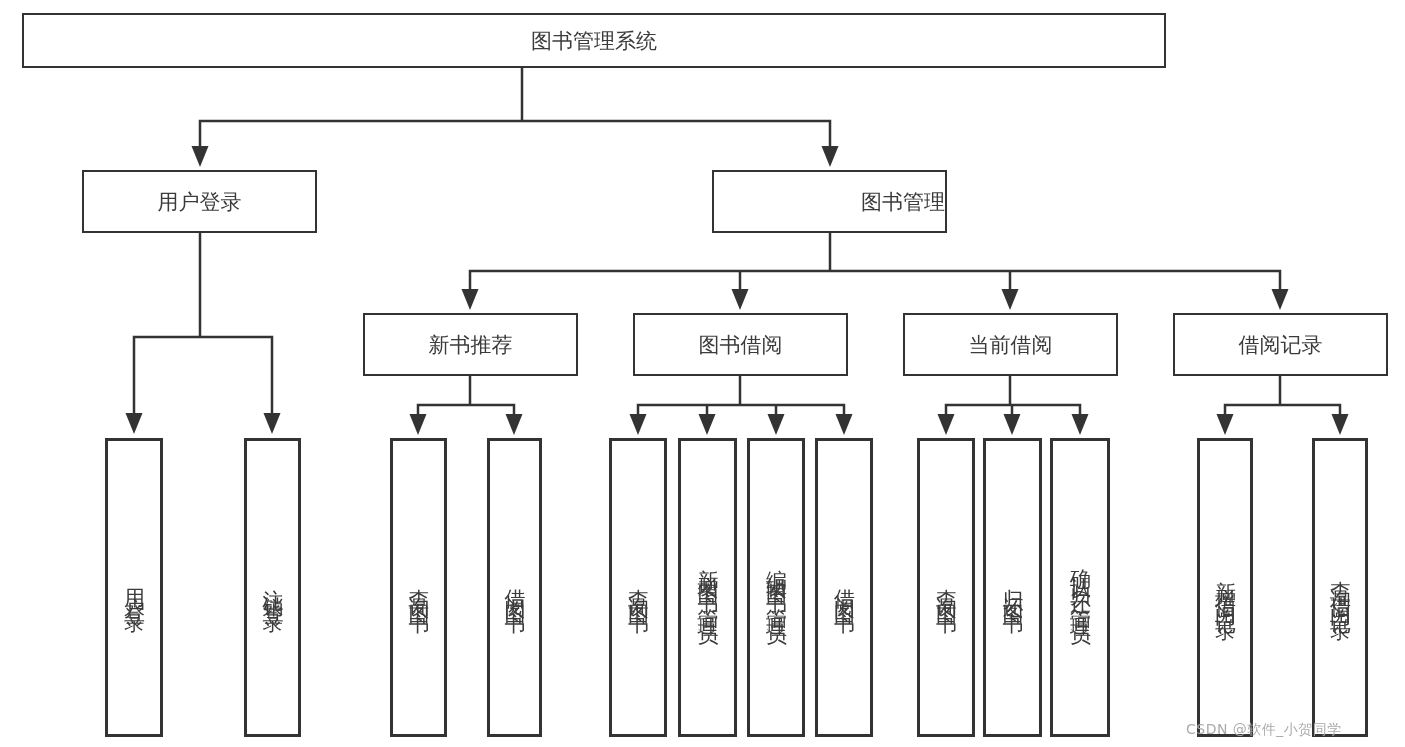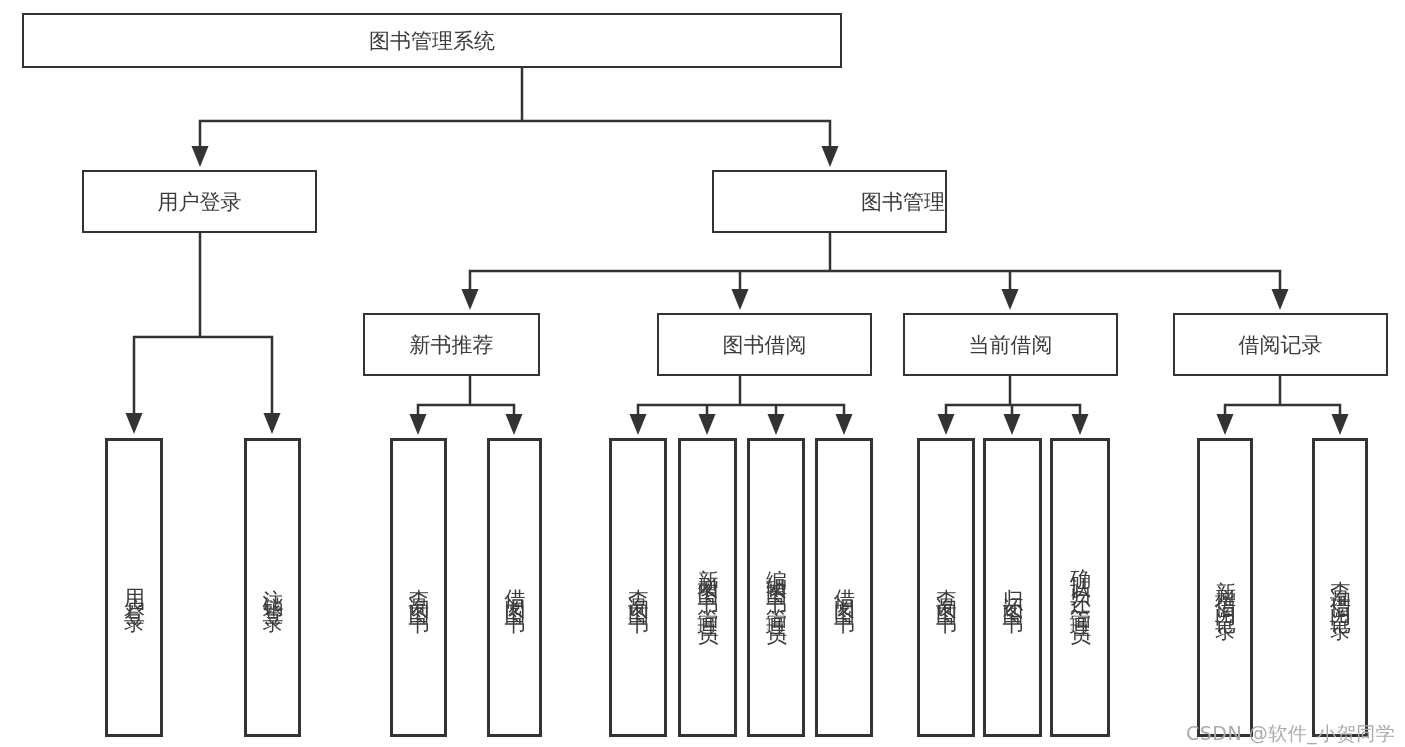--- a/index.html
+++ b/index.html
@@ -37,21 +37,21 @@
     writing-mode: vertical-rl;
     text-orientation: mixed;
     line-height: 1;
     letter-spacing: 8px;
     font-size: 21px;
   }
   .watermark {
     position: absolute;
     left: 1186px;
     top: 721px;
-    font-size: 19px;
+    font-size: 14px;
     color: #ababab;
     z-index: 2;
     letter-spacing: 0.5px;
   }
 </style>
 </head>
 <body>
 
 <div class="stage">
 
@@ -96,35 +96,35 @@
     <polygon points="937.5,414 954.5,414 946,435"></polygon>
     <polygon points="1003.5,414 1020.5,414 1012,435"></polygon>
     <polygon points="1071.5,414 1088.5,414 1080,435"></polygon>
 
     <path d="M1280 376 V405"></path>
     <path d="M1225 417 V405 H1340 V417"></path>
     <polygon points="1216.5,414 1233.5,414 1225,435"></polygon>
     <polygon points="1331.5,414 1348.5,414 1340,435"></polygon>
   </svg>
 
-  <div class="box" style="left:22px; top:13px; width:820px; height:55px;">
+  <div class="box" style="left:22px; top:13px; width:1144px; height:55px;">
     <span>图书管理系统</span>
   </div>
 
   <div class="box" style="left:82px; top:170px; width:235px; height:63px;">
     <span>用户登录</span>
   </div>
   <div class="box" style="left:712px; top:170px; width:235px; height:63px;justify-content:flex-end;">
     <span>图书管理</span>
   </div>
 
-  <div class="box" style="left:363px; top:313px; width:177px; height:63px;">
+  <div class="box" style="left:363px; top:313px; width:215px; height:63px;">
     <span>新书推荐</span>
   </div>
-  <div class="box" style="left:633px; top:313px; width:215px; height:63px;margin-left:24px;">
+  <div class="box" style="left:633px; top:313px; width:215px; height:63px;">
     <span>图书借阅</span>
   </div>
   <div class="box" style="left:903px; top:313px; width:215px; height:63px;align-items:center;">
     <span>当前借阅</span>
   </div>
   <div class="box" style="left:1173px; top:313px; width:215px; height:63px;">
     <span>借阅记录</span>
   </div>
 
   <div class="box vbox" style="left:105px; top:438px; width:58px; height:299px;">

